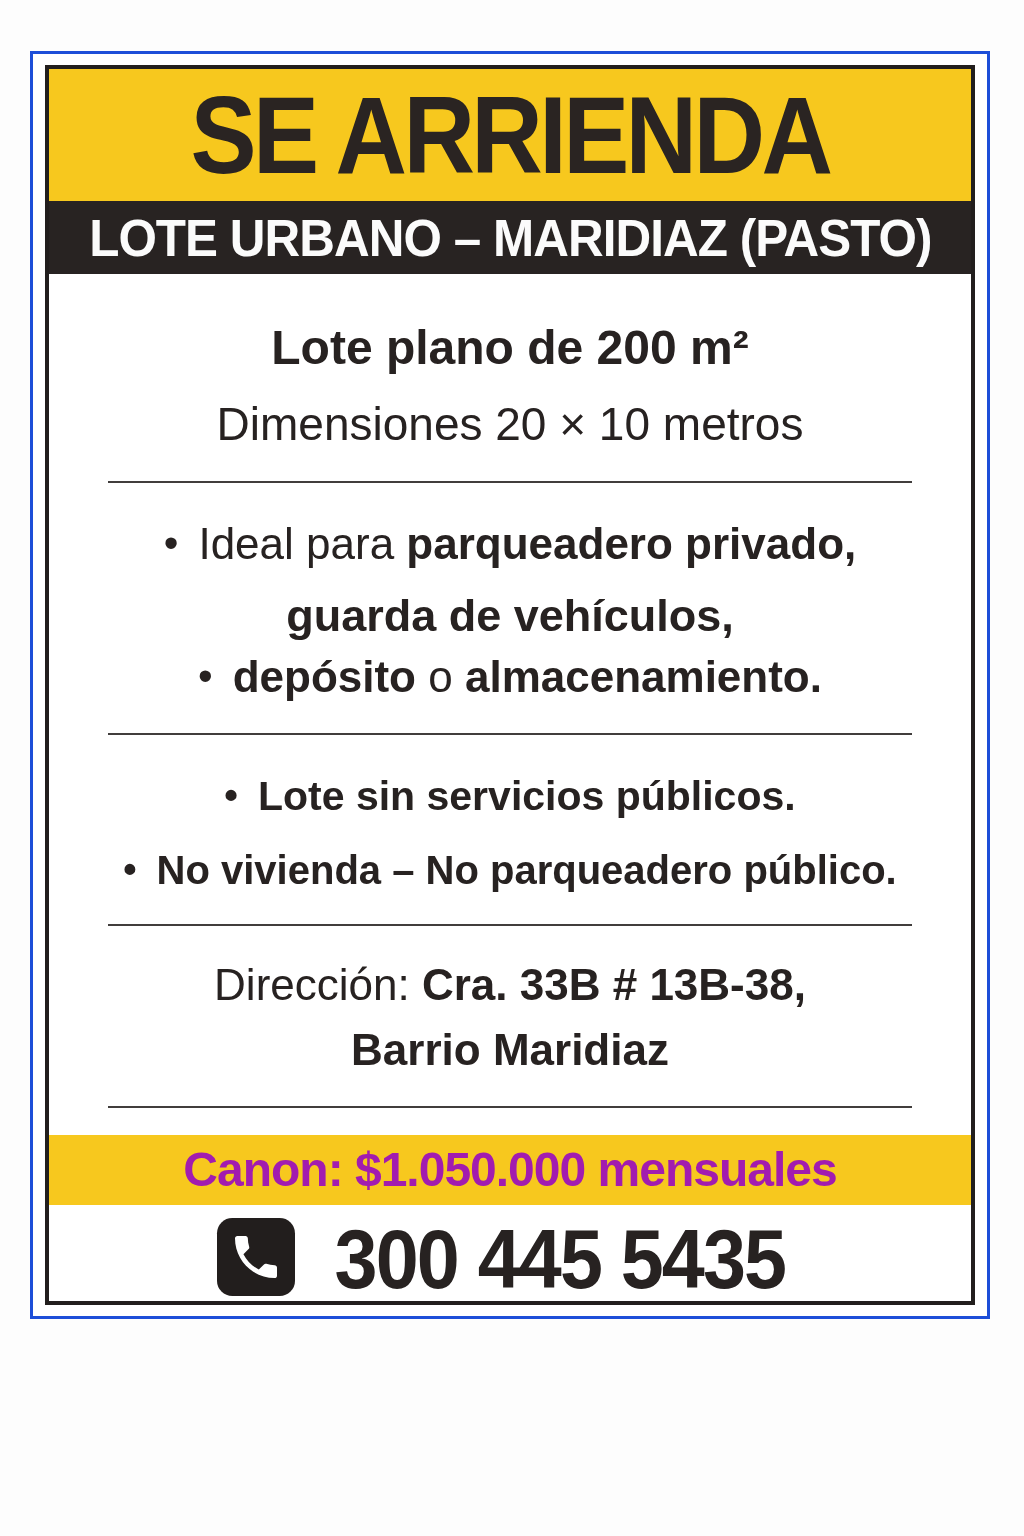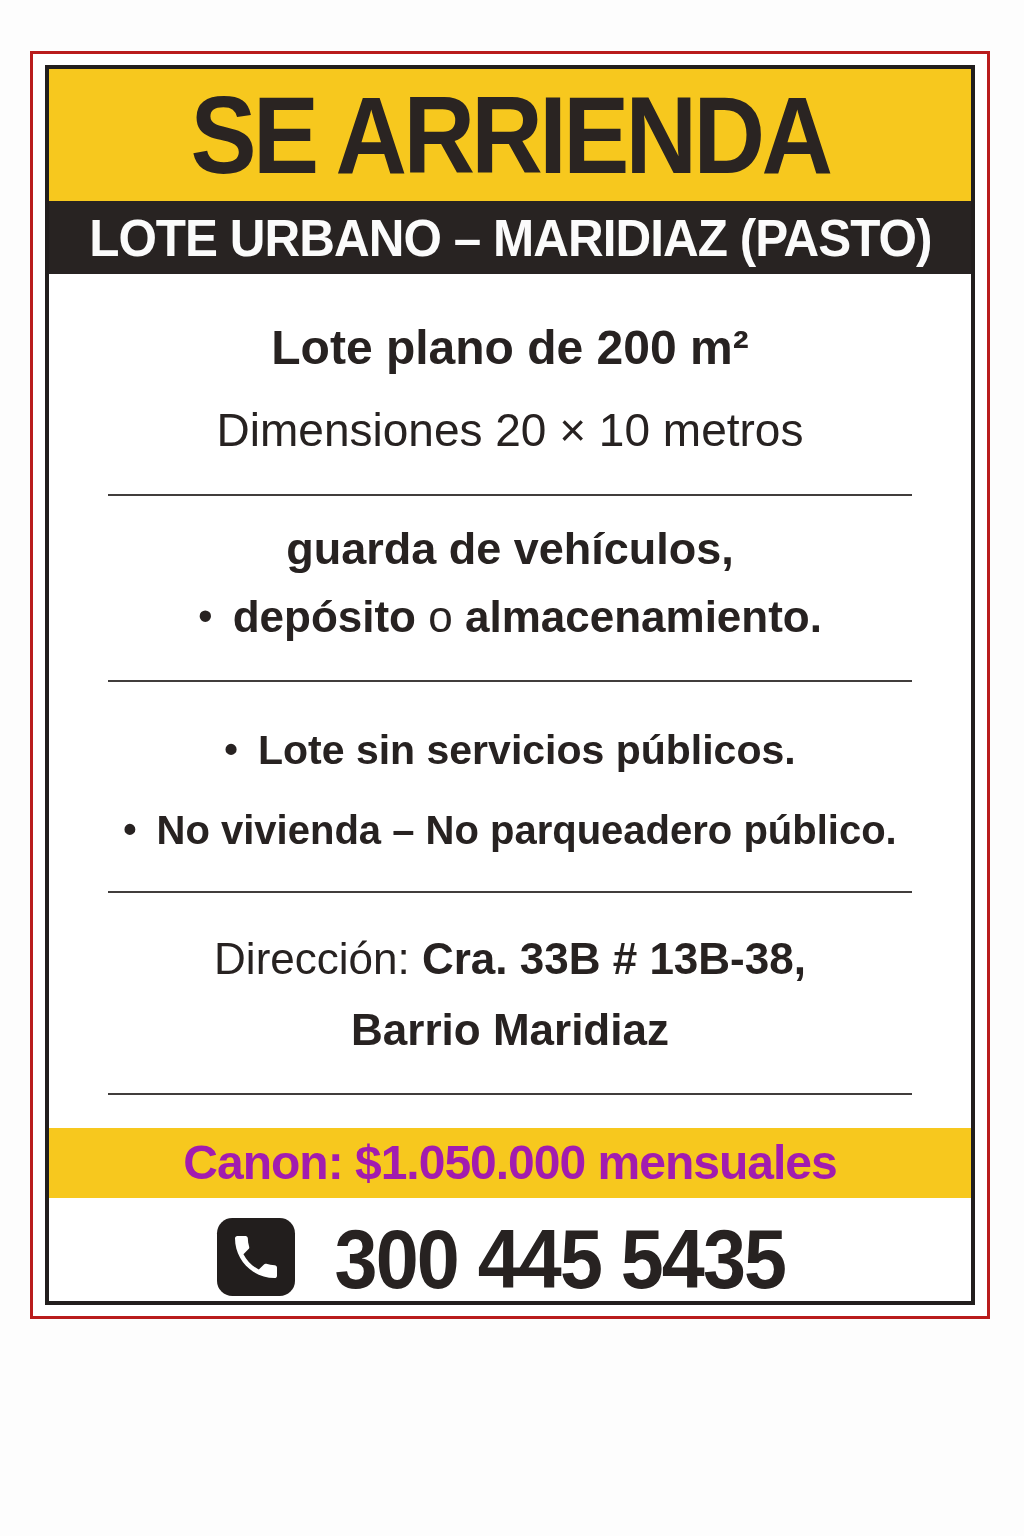--- a/index.html
+++ b/index.html
@@ -12,21 +12,21 @@
     font-family: "Liberation Sans", "DejaVu Sans", sans-serif;
     color: #272221;
     overflow: hidden;
   }
   .outer-frame {
     position: absolute;
     left: 30px;
     top: 51px;
     width: 960px;
     height: 1268px;
-    border: 3px solid #b91c1c;
+    border: 3px solid #1d4ed8;
     background: #ffffff;
     padding: 11px 12px;
   }
   .poster {
     width: 100%;
     height: 100%;
     border: 4px solid #221e1d;
     background: #ffffff;
     display: flex;
     flex-direction: column;
@@ -149,20 +149,21 @@
       </div>
 
       <div class="body">
 
         <p class="line area-line">Lote plano de 200 m²</p>
 
         <p class="line dims-line"><span>Dimensiones 20 × 10 </span><b>metros</b></p>
 
         <hr class="divider">
 
+        <p class="line use-line-1"><span class="dot">•</span><span>Ideal para </span><b>parqueadero privado,</b></p>
 
         <p class="line use-line-2">guarda de vehículos,</p>
 
         <p class="line use-line-3"><span class="dot">•</span><b>depósito </b><span>o </span><b>almacenamiento.</b></p>
 
         <hr class="divider">
 
         <p class="line restriction-1"><span class="dot">•</span><span>Lote sin servicios públicos.</span></p>
 
         <p class="line restriction-2"><span class="dot">•</span><span>No vivienda – No parqueadero público.</span></p>

